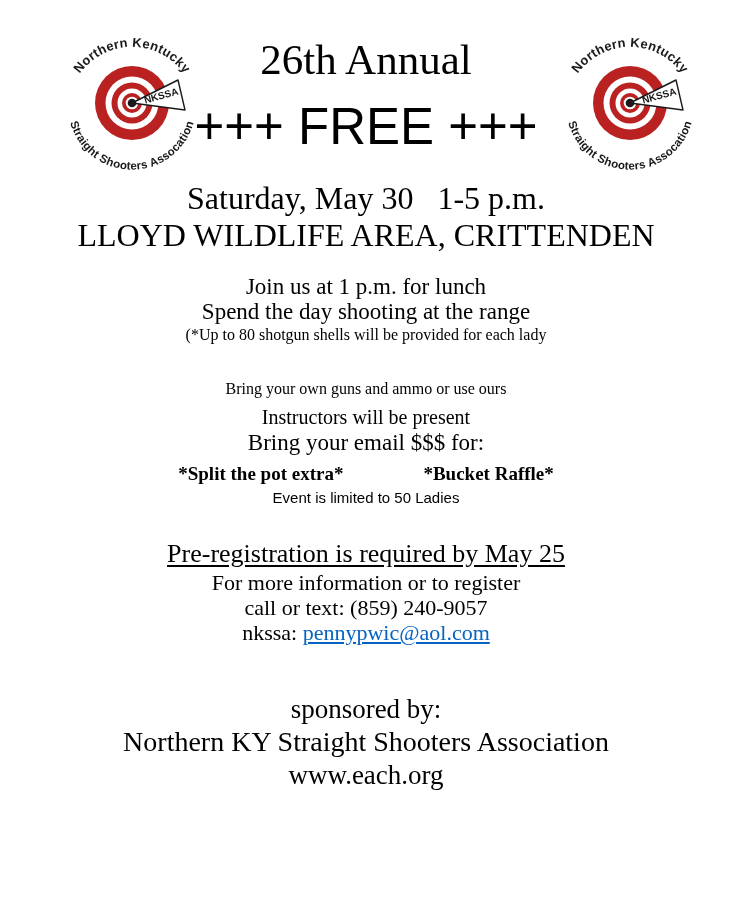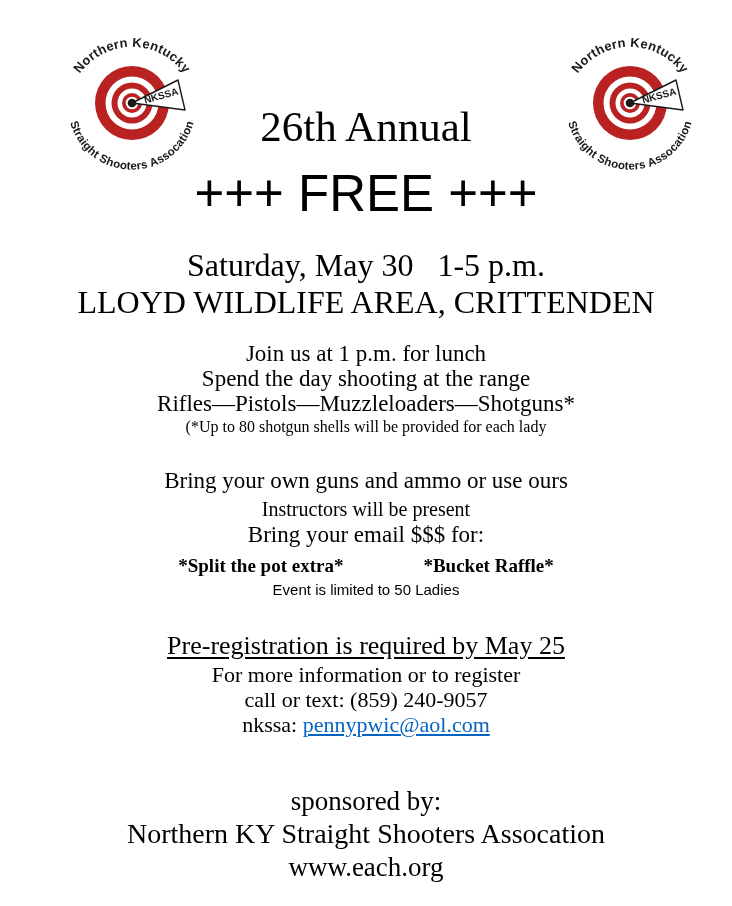--- a/index.html
+++ b/index.html
@@ -2,35 +2,35 @@
 <html><head>
 <meta charset="utf-8">
 <style>
   html,body { margin:0; padding:0; background:#ffffff; }
   .page {
     position:relative; width:732px; height:906px; background:#ffffff;
     overflow:hidden; font-family:"Liberation Serif","DejaVu Serif",serif; color:#000;
   }
   .serif { font-family:"Liberation Serif","DejaVu Serif",serif; }
   .sans  { font-family:"Liberation Sans","DejaVu Sans",sans-serif; }
-  .content { position:absolute; left:0; top:0; width:732px; padding-top:60px; text-align:center;margin-top:44px; }
+  .content { position:absolute; left:0; top:0; width:732px; padding-top:37px; text-align:center; }
   .content div { text-align:center; }
 
   .t1 { font-size:43px; line-height:45px; }
   .t2 { font-size:50px; line-height:60px; margin-top:9px; letter-spacing:0px; }
   .t3 { font-size:51px; line-height:54px; margin-top:18px; }
 
   .date { font-size:32px; line-height:37px; margin-top:26px; white-space:pre-wrap; }
   .loc  { font-size:32px; line-height:37px; }
 
   .mid  { font-size:23px; line-height:25px; }
   .mid-first { margin-top:20px; }
   .caption { font-size:16px; line-height:21px; }
 
-  .bring-own   { font-size:23px; line-height:25px; margin-top:31px; }
+  .bring-own   { font-size:16px; line-height:25px; margin-top:31px; }
   .instructors { font-size:20px; line-height:25px; margin-top:4px; }
   .extra       { font-size:23px; line-height:26px; }
   .raffles     { display:flex; justify-content:center; gap:80px; font-size:19px; font-weight:bold; line-height:24px; margin-top:6px; }
   .limit       { font-size:15px; line-height:19px; margin-top:2px; }
 
   .prereg { font-size:26px; line-height:32px; margin-top:31px; text-decoration:underline; text-underline-offset:3px; }
   .info   { font-size:22px; line-height:25px; }
   .email-link { color:#0563c1; text-decoration:underline; cursor:pointer; }
 
   .sponsored { font-size:27px; line-height:32px; margin-top:48px; }
@@ -103,37 +103,36 @@
 
   <div class="content">
     <div class="t1 serif">26th Annual</div>
     <div class="t3 sans">+++ FREE +++</div>
 
     <div class="date serif">Saturday, May 30   1-5 p.m.</div>
     <div class="loc serif">LLOYD WILDLIFE AREA, CRITTENDEN</div>
 
     <div class="mid mid-first serif">Join us at 1 p.m. for lunch</div>
     <div class="mid serif">Spend the day shooting at the range</div>
-    <div class="mid serif">Rifles—Pistols—Muzzleloaders—Shotguns*</div>
     <div class="caption serif">(*Up to 80 shotgun shells will be provided for each lady</div>
 
     <div class="bring-own serif">Bring your own guns and ammo or use ours</div>
     <div class="instructors serif">Instructors will be present</div>
     <div class="extra serif">Bring your email $$$ for:</div>
     <div class="raffles serif">
       <span>*Split the pot extra*</span>
       <span>*Bucket Raffle*</span>
     </div>
     <div class="limit sans">Event is limited to 50 Ladies</div>
 
     <div class="prereg serif">Pre-registration is required by May 25</div>
     <div class="info serif">For more information or to register</div>
     <div class="info serif">call or text: (859) 240-9057</div>
     <div class="info serif">
       <span>nkssa: </span><a class="email-link">pennypwic@aol.com</a>
     </div>
 
     <div class="sponsored serif">sponsored by:</div>
-    <div class="org serif">Northern KY Straight Shooters Assocation</div>
+    <div class="org serif">Northern KY Straight Shooters Association</div>
     <div class="www serif">www.each.org</div>
   </div>
 
 </div>
 
 </body></html>

